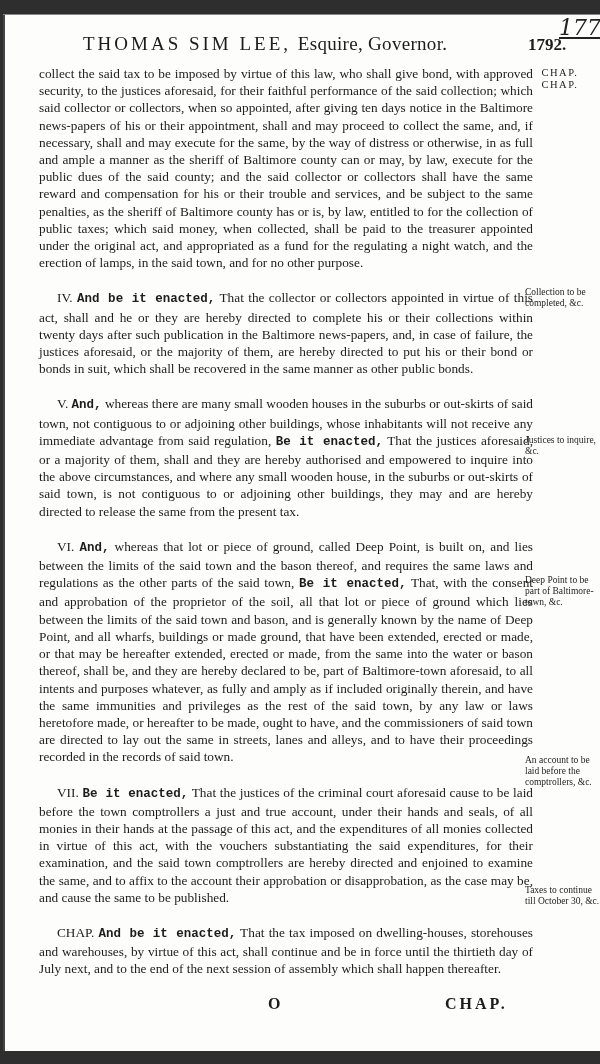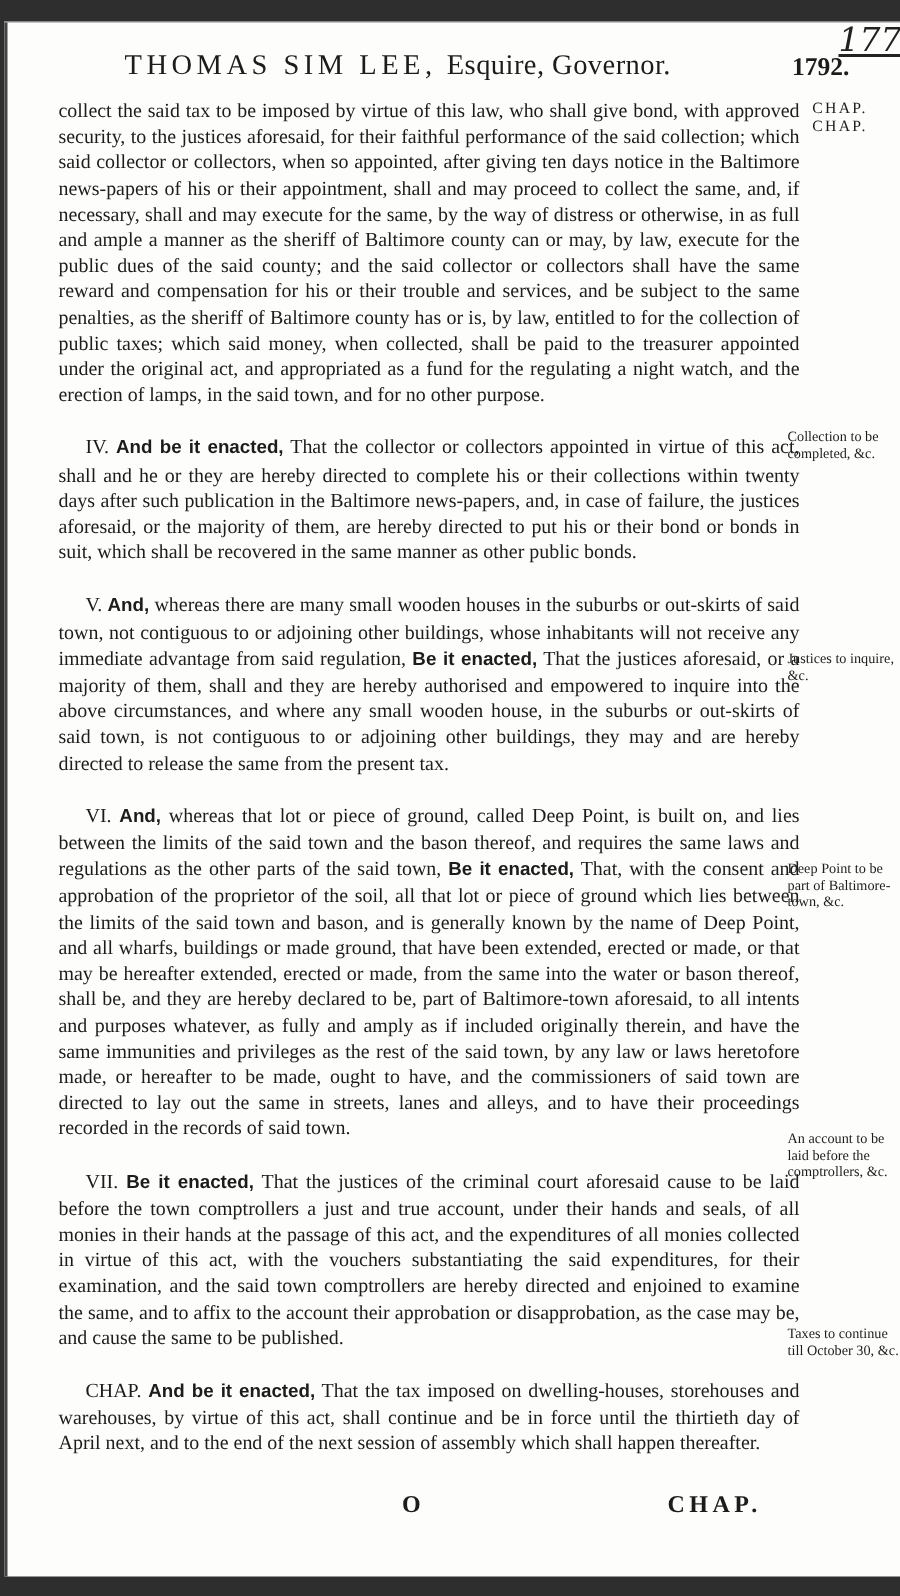--- a/index.html
+++ b/index.html
@@ -31,21 +31,21 @@
     position:absolute; top:0px; left:556px; font-size:22px; font-style:italic;
     text-decoration:underline; font-family:"DejaVu Serif", serif; color:#222;
   }
   .body-text {
     position:absolute; left:36px; top:50px; width:494px;
     font-size:13.3px; line-height:17.2px; text-align:justify;
   }
   .body-text p { margin:0; text-indent:0; }
   .body-text p.section { text-indent:18px; }
   .gap { height:18px; }
-  .bl { font-weight:bold; font-family:Liberation Sans, sans-serif; font-size:12.5px; }
+  .bl { font-weight:bold; font-family:Liberation Mono, monospace; font-size:12.5px; }
   .margin-note {
     position:absolute; left:522px; width:78px;
     font-size:9.5px; line-height:11px; color:#1c1c1c;
   }
   .chap-head {
     position:absolute; left:522px; top:52px; width:70px; text-align:center;
     font-size:10.5px; letter-spacing:1.5px; line-height:12px;
   }
   .sig {
     position:absolute; top:980px; left:265px; font-size:16px; font-weight:bold;
@@ -106,21 +106,21 @@
     <p class="section">
       <span>VII.</span>
       <span class="bl">Be it enacted,</span>
       <span>That the justices of the criminal court aforesaid cause to be laid before the town comptrollers a just and true account, under their hands and seals, of all monies in their hands at the passage of this act, and the expenditures of all monies collected in virtue of this act, with the vouchers substantiating the said expenditures, for their examination, and the said town comptrollers are hereby directed and enjoined to examine the same, and to affix to the account their approbation or disapprobation, as the case may be, and cause the same to be published.</span>
     </p>
     <div class="gap"></div>
 
     <p class="section">
       <span>CHAP.</span>
       <span class="bl">And be it enacted,</span>
-      <span>That the tax imposed on dwelling-houses, storehouses and warehouses, by virtue of this act, shall continue and be in force until the thirtieth day of April next, and to the end of the next session of assembly which shall happen thereafter.</span>
+      <span>That the tax imposed on dwelling-houses, storehouses and warehouses, by virtue of this act, shall continue and be in force until the thirtieth day of July next, and to the end of the next session of assembly which shall happen thereafter.</span>
     </p>
   </div>
 
   <div class="margin-note" style="top:272px;">Collection to be completed, &amp;c.</div>
   <div class="margin-note" style="top:420px;">Justices to inquire, &amp;c.</div>
   <div class="margin-note" style="top:560px;">Deep Point to be part of Baltimore-town, &amp;c.</div>
   <div class="margin-note" style="top:740px;">An account to be laid before the comptrollers, &amp;c.</div>
   <div class="margin-note" style="top:870px;">Taxes to continue till October 30, &amp;c.</div>
 
   <div class="sig">O</div>

